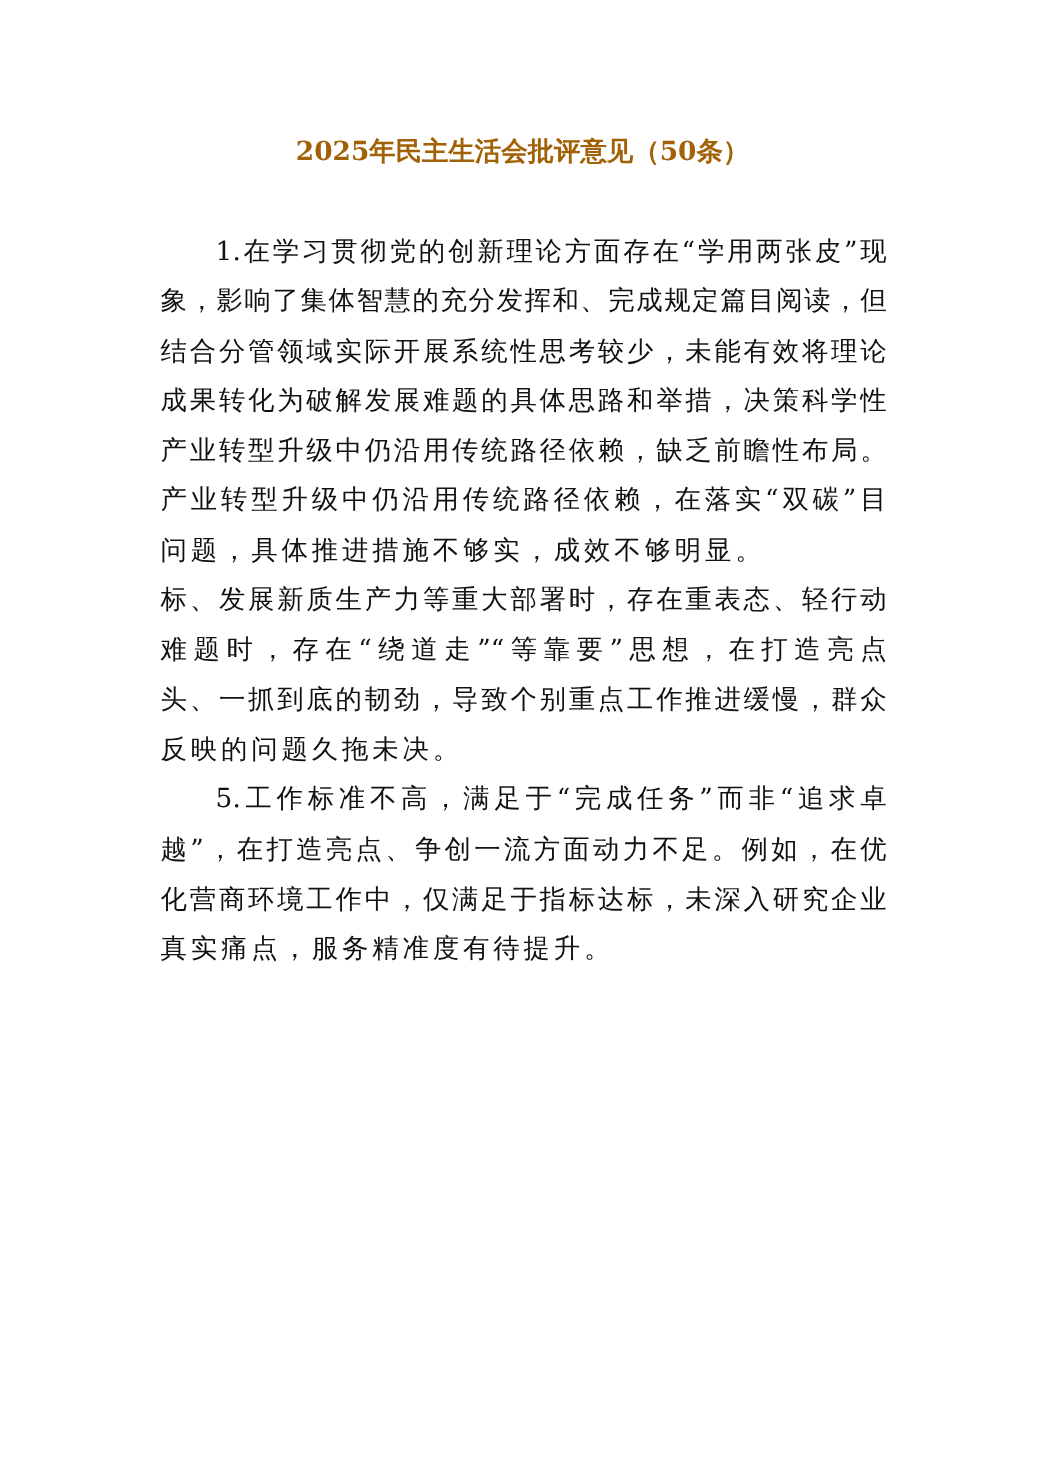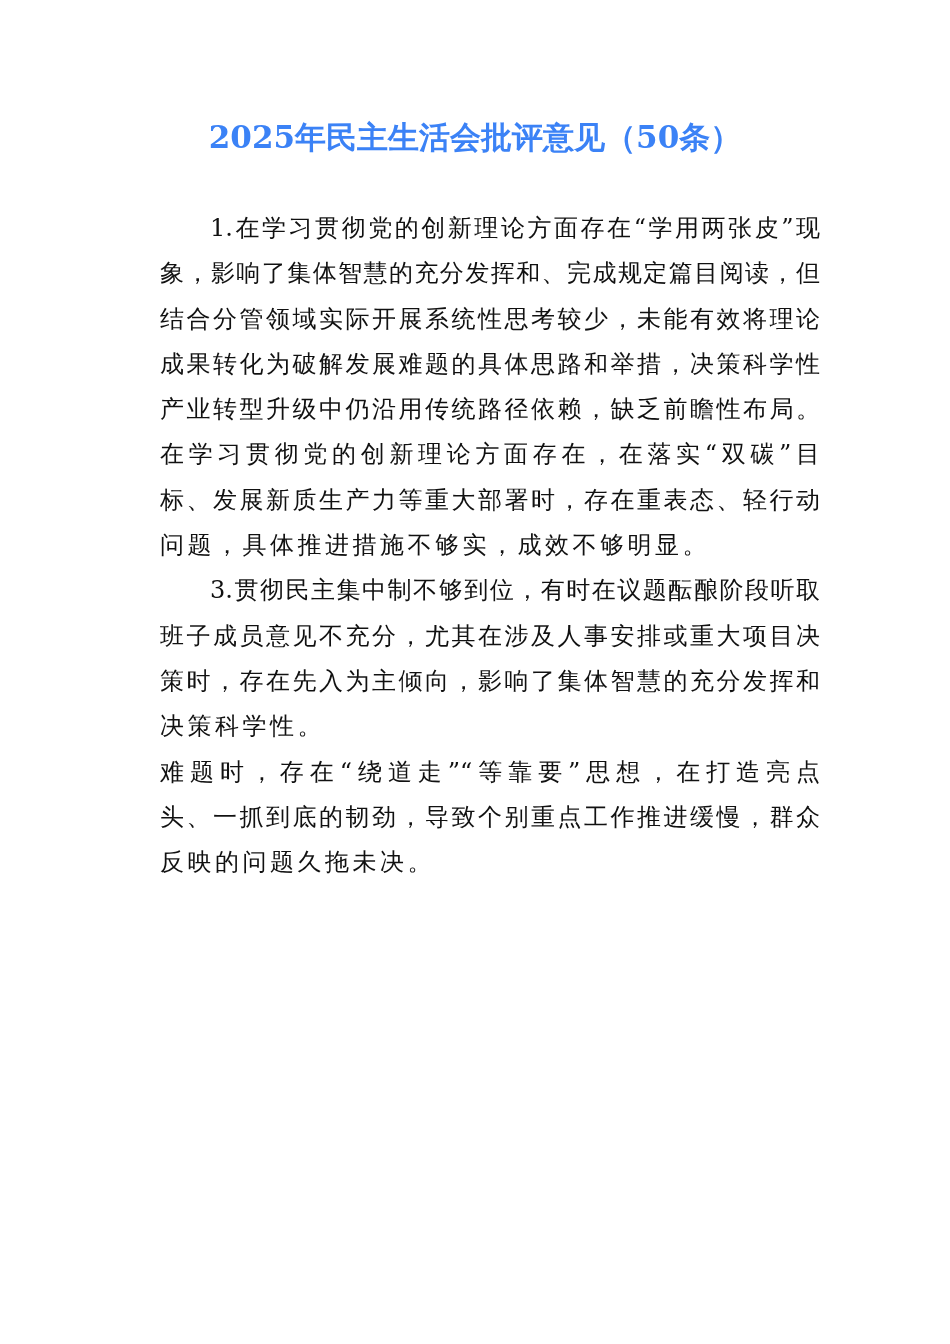--- a/index.html
+++ b/index.html
@@ -22,29 +22,29 @@
       width: 950px;
       height: 1344px;
       background: #ffffff;
     }
     .title {
       position: absolute;
       left: 0;
       top: 112px;
       width: 950px;
       text-align: center;
-      font-size: 31px;
+      font-size: 24px;
       line-height: 50px;
       font-weight: bold;
       letter-spacing: 0px;
-      color: #3b82f6;
+      color: #a16207;
     }
     .body-text {
       position: absolute;
-      left: 160px;
+      left: 146px;
       top: 206px;
       width: 660px;
     }
     .line {
       display: block;
       height: 45.3px;
       line-height: 45.3px;
       font-size: 24px;
       white-space: nowrap;
       text-align: justify;
@@ -73,34 +73,34 @@
 
     <div class="para">
       <span class="line indent">1.在学习贯彻党的创新理论方面存在“学用两张皮”现</span>
       <span class="line">象，影响了集体智慧的充分发挥和、完成规定篇目阅读，但</span>
       <span class="line">结合分管领域实际开展系统性思考较少，未能有效将理论</span>
       <span class="line">成果转化为破解发展难题的具体思路和举措，决策科学性</span>
       <span class="line">产业转型升级中仍沿用传统路径依赖，缺乏前瞻性布局。</span>
     </div>
 
     <div class="para">
-      <span class="line">在学习贯彻党的创新理论方面存在，在落实“双碳”目</span>
+      <span class="line">产业转型升级中仍沿用传统路径依赖，在落实“双碳”目</span>
+      <span class="line last">问题，具体推进措施不够实，成效不够明显。</span>
       <span class="line">标、发展新质生产力等重大部署时，存在重表态、轻行动</span>
-      <span class="line last">问题，具体推进措施不够实，成效不够明显。</span>
     </div>
 
-    <div class="para">
-      <span class="line indent">3.贯彻民主集中制不够到位，有时在议题酝酿阶段听取</span>
-      <span class="line">班子成员意见不充分，尤其在涉及人事安排或重大项目决</span>
-      <span class="line">策时，存在先入为主倾向，影响了集体智慧的充分发挥和</span>
-      <span class="line last">决策科学性。</span>
-    </div>
 
     <div class="para">
       <span class="line">难题时，存在“绕道走”“等靠要”思想，在打造亮点</span>
       <span class="line">头、一抓到底的韧劲，导致个别重点工作推进缓慢，群众</span>
       <span class="line last">反映的问题久拖未决。</span>
     </div>
 
+    <div class="para">
+      <span class="line indent">5.工作标准不高，满足于“完成任务”而非“追求卓</span>
+      <span class="line">越”，在打造亮点、争创一流方面动力不足。例如，在优</span>
+      <span class="line">化营商环境工作中，仅满足于指标达标，未深入研究企业</span>
+      <span class="line last">真实痛点，服务精准度有待提升。</span>
+    </div>
 
 
   </div>
 </div>
 
 </body></html>

